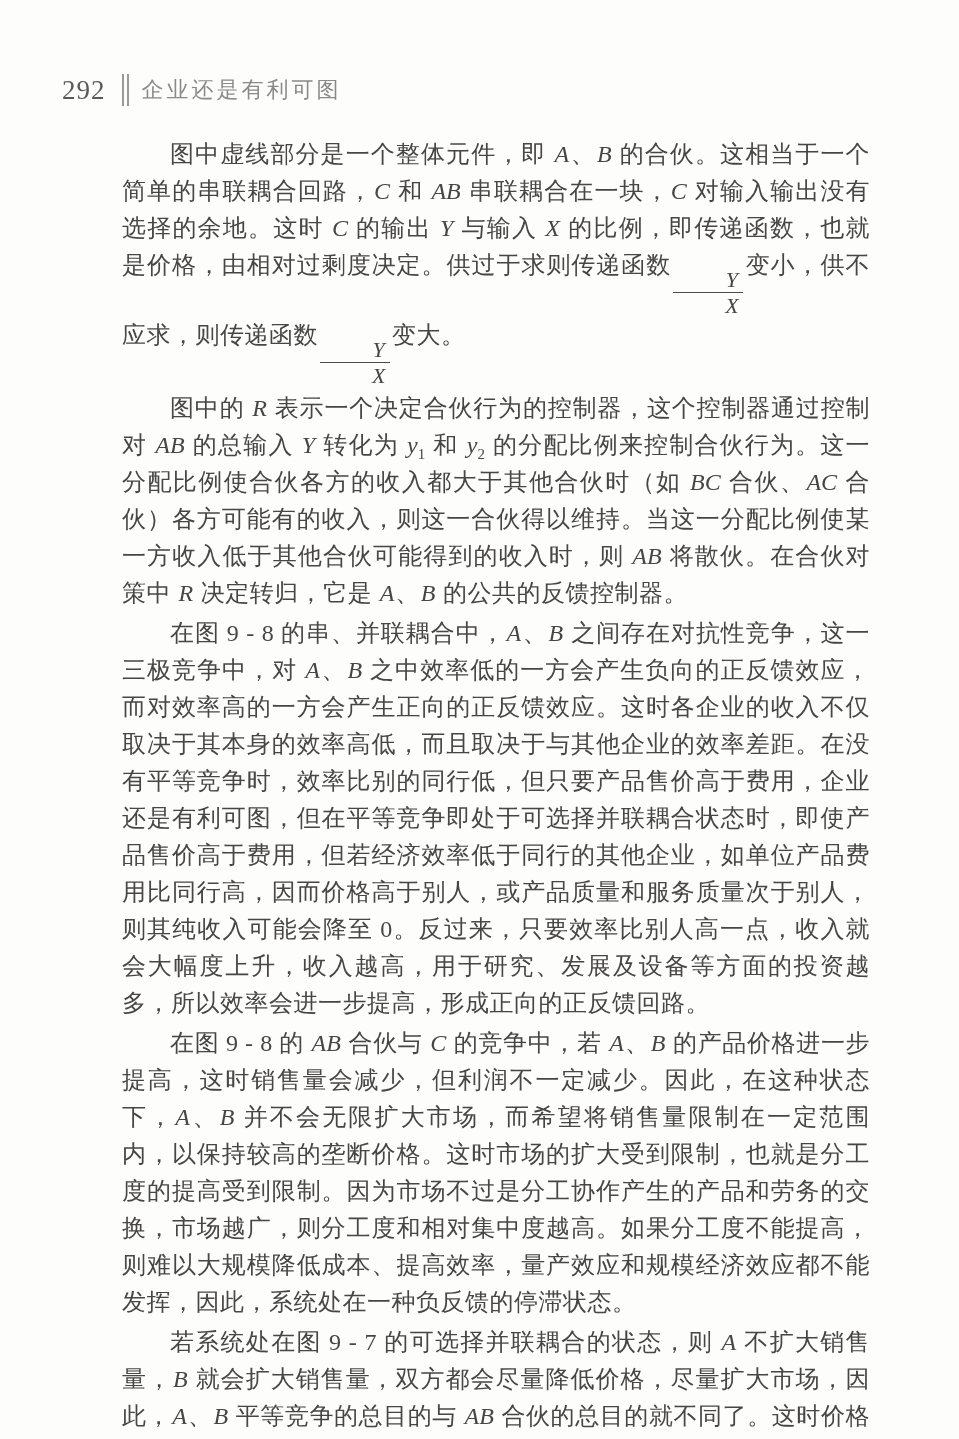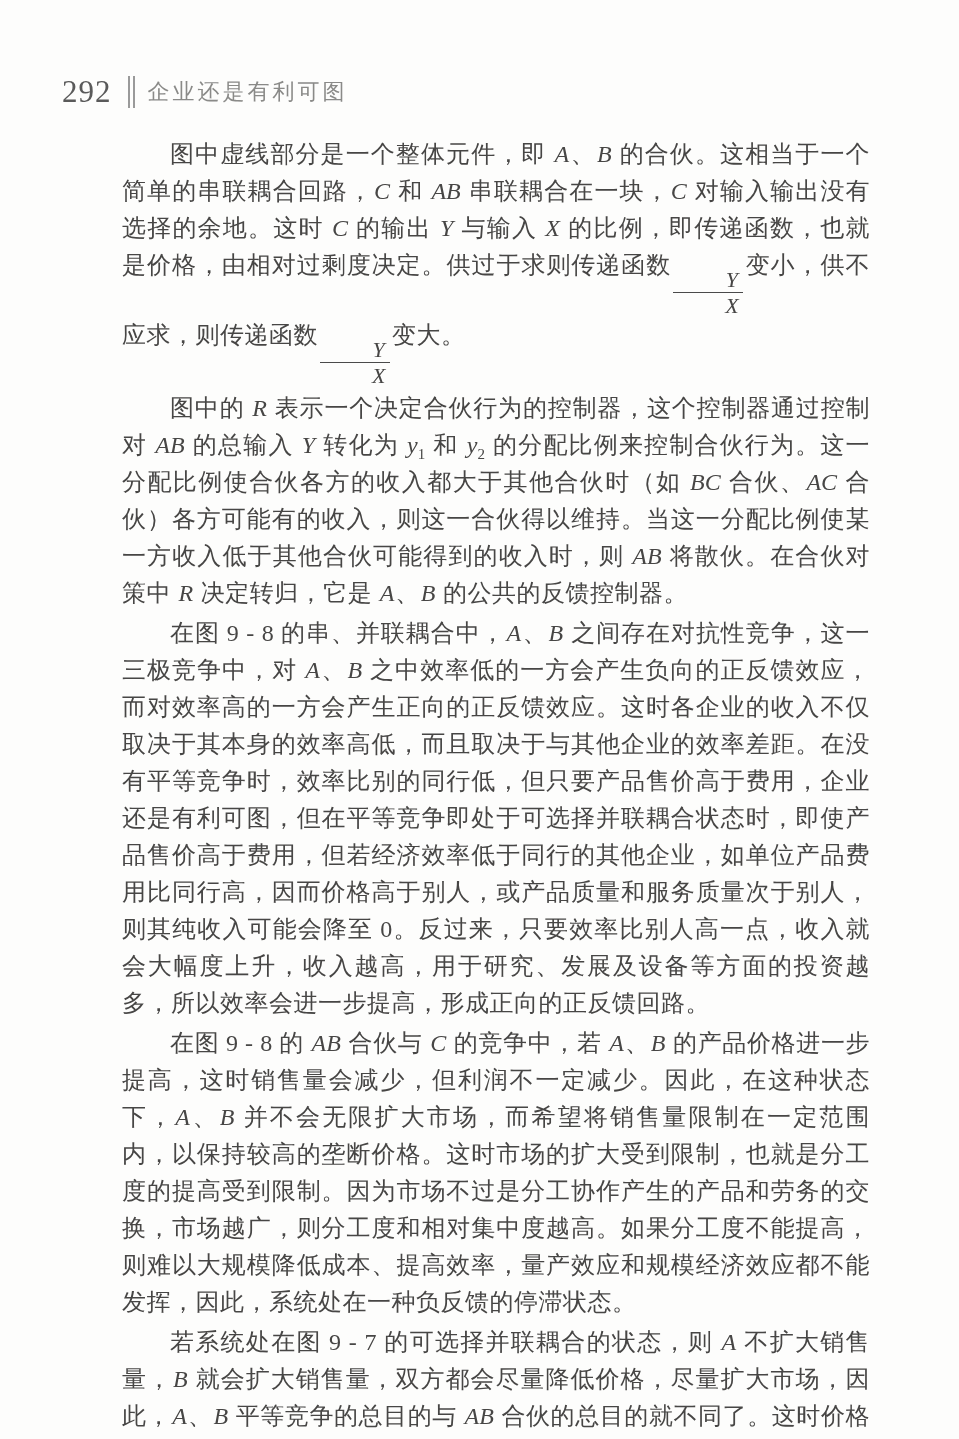--- a/index.html
+++ b/index.html
@@ -18,21 +18,21 @@
   
   .page-header {
     position: absolute;
     top: 74px;
     left: 62px;
     display: flex;
     align-items: center;
   }
   .page-number {
     font-family: "Liberation Serif", serif;
-    font-size: 31px;
+    font-size: 27px;
     color: #5a5a5a;
     letter-spacing: 1px;
   }
   .header-divider {
     width: 3px;
     height: 32px;
     border-left: 2px solid #9a9a9a;
     border-right: 2px solid #9a9a9a;
     margin: 0 13px 0 16px;
   }

